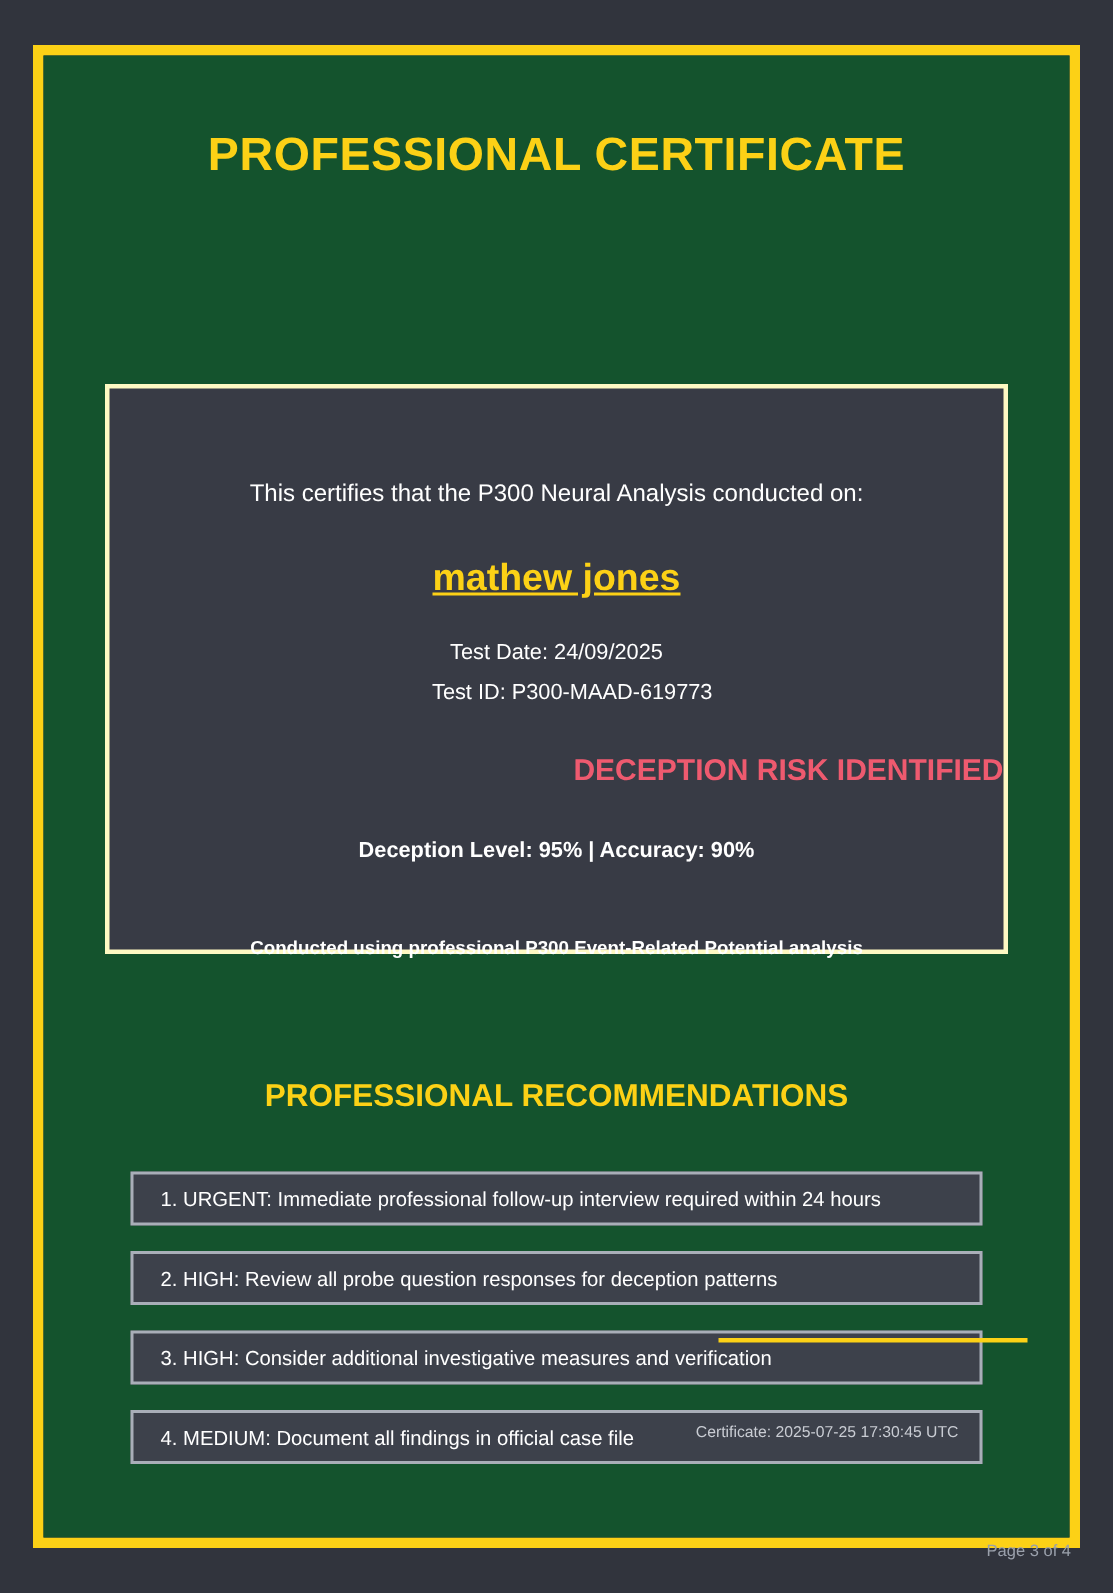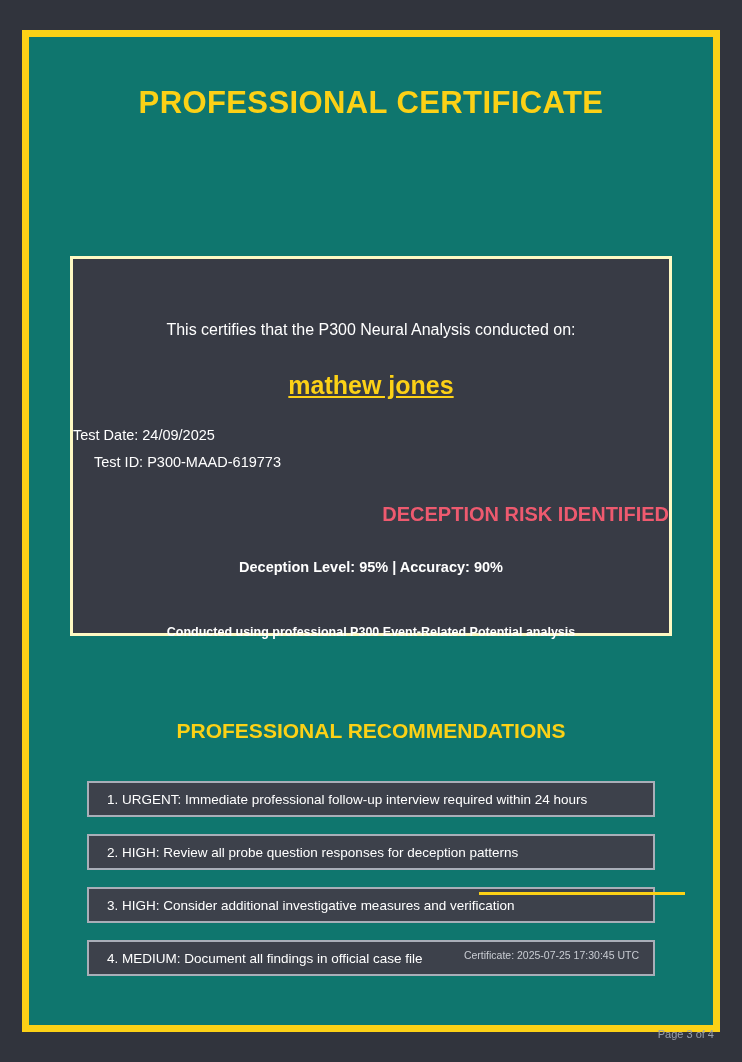--- a/index.html
+++ b/index.html
@@ -26,21 +26,21 @@
     left: 22px;
     top: 30px;
     right: 22px;
     bottom: 30px;
     border: 7px solid #fcd116;
     box-sizing: border-box;
   }
   .frame-inner {
     position: absolute;
     inset: 0;
-    background: #0f766e;
+    background: #14532d;
     box-sizing: border-box;
   }
   .title {
     text-align: center;
     color: #fcd116;
     font-size: 31px;
     font-weight: bold;
     letter-spacing: 0.4px;
     margin-top: 48px;
   }
@@ -71,20 +71,21 @@
   }
   .subject-name {
     text-align: center;
     font-size: 25px;
     font-weight: bold;
     color: #fcd116;
     margin-top: 32px;
     text-decoration: underline;
   }
   .meta-line {
+    text-align: center;
     font-size: 14.5px;
     color: #ffffff;
     margin-top: 27px;
   }
   .meta-line.second {
     margin-top: 11px;
     padding-left: 21px;
   }
   .verdict {
     text-align: right;

